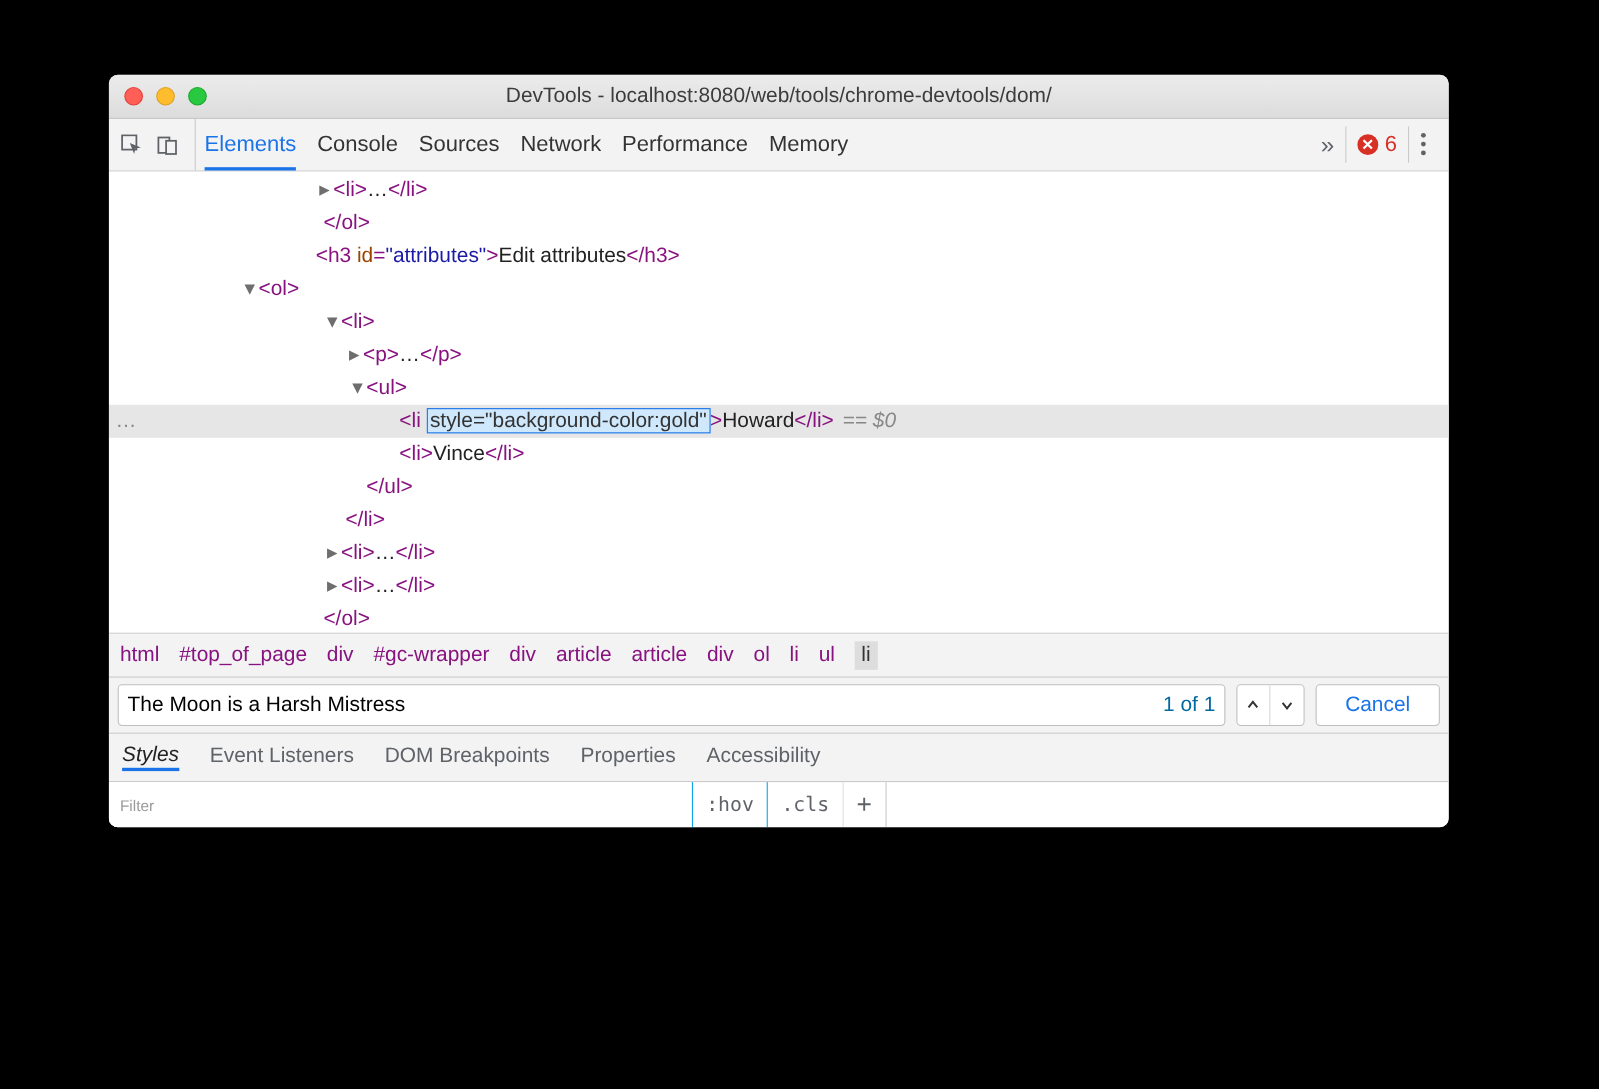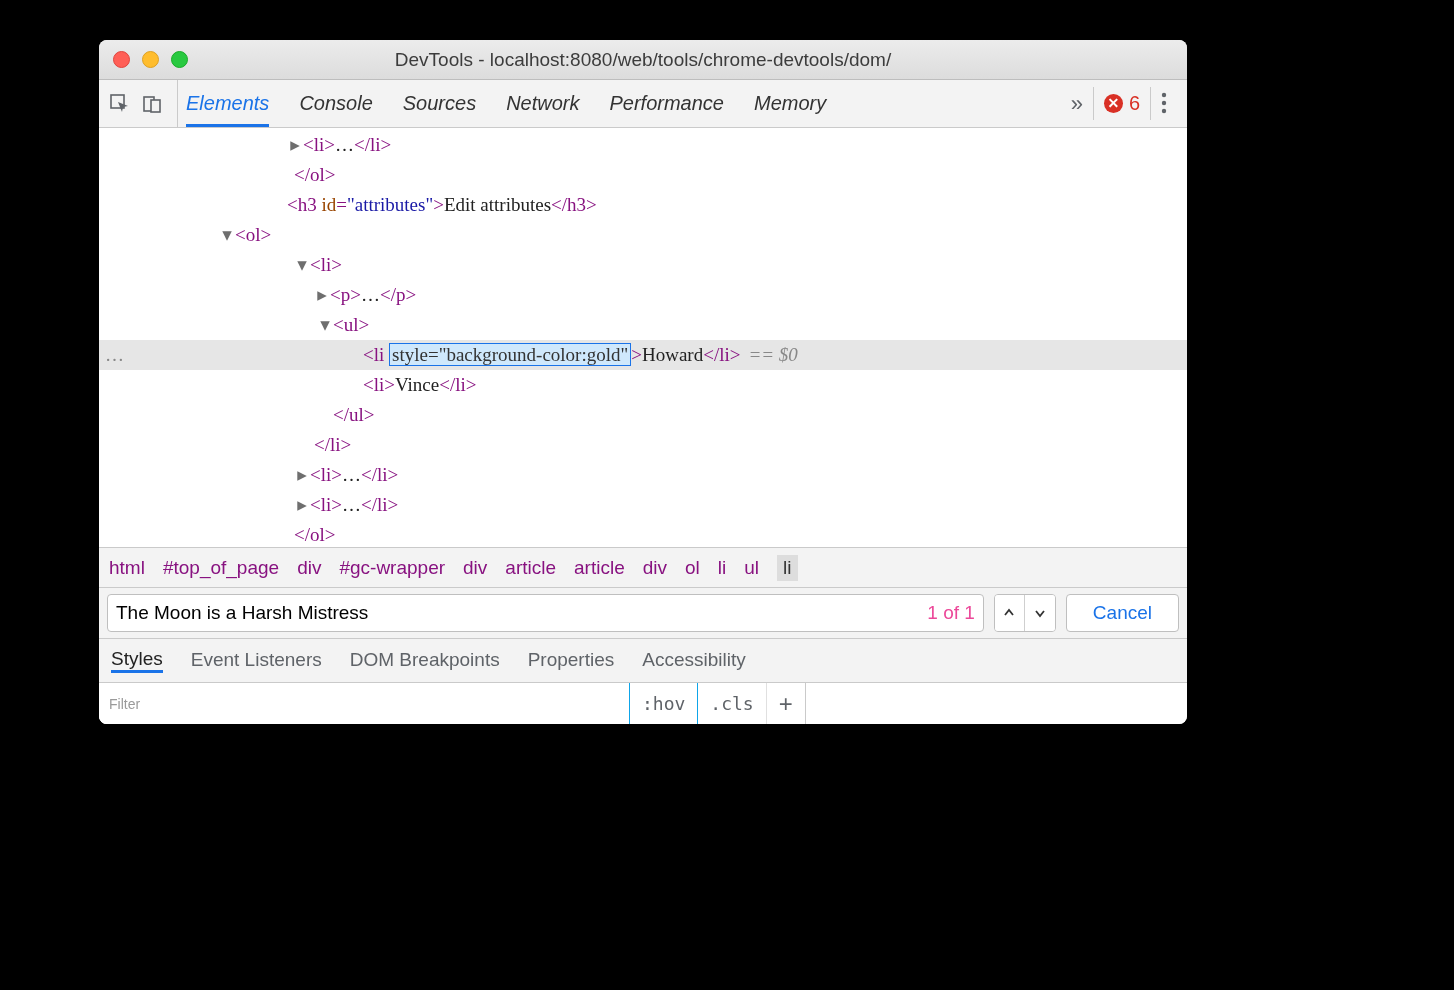--- a/index.html
+++ b/index.html
@@ -6,23 +6,23 @@
   body {
     background: #000;
     width: 1454px;
     height: 990px;
     font-family: "Helvetica Neue", Arial, sans-serif;
     font-size: 20px;
     overflow: hidden;
   }
   .window {
     position: absolute;
-    top: 40px;
+    top: 68px;
     left: 99px;
-    width: 1088px;
+    width: 1218px;
     height: 684px;
     background: #f6f6f6;
     border-radius: 8px;
     box-shadow: 0 20px 60px rgba(0,0,0,0.6);
     display: flex;
     flex-direction: column;
     overflow: hidden;
   }
   
   .titlebar {
@@ -57,21 +57,21 @@
     height: 48px;
     background: #f3f3f3;
     border-bottom: 1px solid #cacaca;
     display: flex;
     align-items: center;
     padding: 0 10px;
     gap: 0;
   }
   .left-icons { display:flex; align-items:center; gap:10px; padding-right:14px; border-right:1px solid #cacaca; height:100%;}
   .ico { width:22px; height:22px; display:flex; align-items:center; justify-content:center; }
-  .tabs { display:flex; align-items:center; height:100%; margin-left:8px; gap:30px;font-style:italic;}
+  .tabs { display:flex; align-items:center; height:100%; margin-left:8px; gap:19px;}
   .tab {
     color:#333; font-size:20px; cursor:pointer; height:100%;
     display:flex; align-items:center; border-bottom:3px solid transparent; padding-top:3px;
   }
   .tab.active { color:#1a73e8; border-bottom:3px solid #1a73e8;}
   .tabbar-spacer { flex:1; }
   .more {
     font-size:22px; color:#5f6368; padding:0 10px; cursor:pointer;
   }
   .errorbadge {
@@ -80,21 +80,21 @@
   .errcircle{
     width:19px;height:19px;border-radius:50%;background:#d93025;color:#fff;
     display:flex;align-items:center;justify-content:center;font-size:14px;font-weight:bold;
   }
   .errcount{ color:#d93025; font-size:20px;}
   .menu-dots { padding:0 10px; border-left:1px solid #cacaca; height:70%; display:flex;align-items:center; color:#5f6368;}
   
   .dompane {
     flex:1;
     background:#fff;
-    font-family: Liberation Serif, serif;
+    font-family: Liberation Sans, sans-serif;
     font-size:19px;
     overflow:hidden;
     position:relative;
     line-height:30px;
     padding-top:2px;
   }
   .dom-line { white-space:pre; color:#333; }
   .dom-line.l0 { padding-left: 188px;}
   .dom-line.l1 { padding-left: 120px;}
   .dom-line.l1b{ padding-left: 188px;}
@@ -136,36 +136,36 @@
     background:#f3f3f3; border-top:1px solid #cacaca;
   }
   .searchbox{
     flex:1; display:flex; align-items:center;
     background:#fff; border:1px solid #bfbfbf; border-radius:4px; height:38px;
     padding:0 8px; font-size:19px;
   }
   .searchbox input{
     flex:1; border:none; outline:none; font-size:19px; background:transparent;
   }
-  .sres{ color:#ec4899; margin-left:6px;}
+  .sres{ color:#0369a1; margin-left:6px;}
   .stepper{ display:flex; border:1px solid #bfbfbf; border-radius:4px; overflow:hidden;}
   .stepper div{ width:30px;height:36px;display:flex;align-items:center;justify-content:center;background:#fff;cursor:pointer;}
   .stepper div:first-child{border-right:1px solid #cfcfcf;}
   .cancelbtn{
     background:#fff; border:1px solid #bfbfbf; border-radius:4px;
     height:38px; padding:0 26px; color:#1a73e8; font-size:19px; cursor:pointer;
     display:flex;align-items:center;text-align:center;
   }
   
   .lowertabs{
     background:#f3f3f3; border-top:1px solid #cacaca; height:44px;
     display:flex; align-items:center; gap:28px; padding:0 12px; font-size:19px;
   }
   .lowertabs .lt{ color:#5f6368; cursor:pointer; padding-bottom:2px;}
-  .lowertabs .lt.active{ color:#222; border-bottom:3px solid #1a73e8; padding-bottom:0;}
+  .lowertabs .lt.active{ color:#222; border-bottom:3px solid #1a73e8; padding-bottom:0;font-style:italic;}
   
   .filterrow{
     display:flex; align-items:stretch; border-top:1px solid #cacaca; height:42px;
     background:#fff;
   }
   .filterrow input{
     flex:0 0 530px; border:none; outline:none; font-size:14px; padding:0 10px; color:#555;
   }
   .filterrow input::placeholder{ color:#9a9a9a;}
   .tog{

